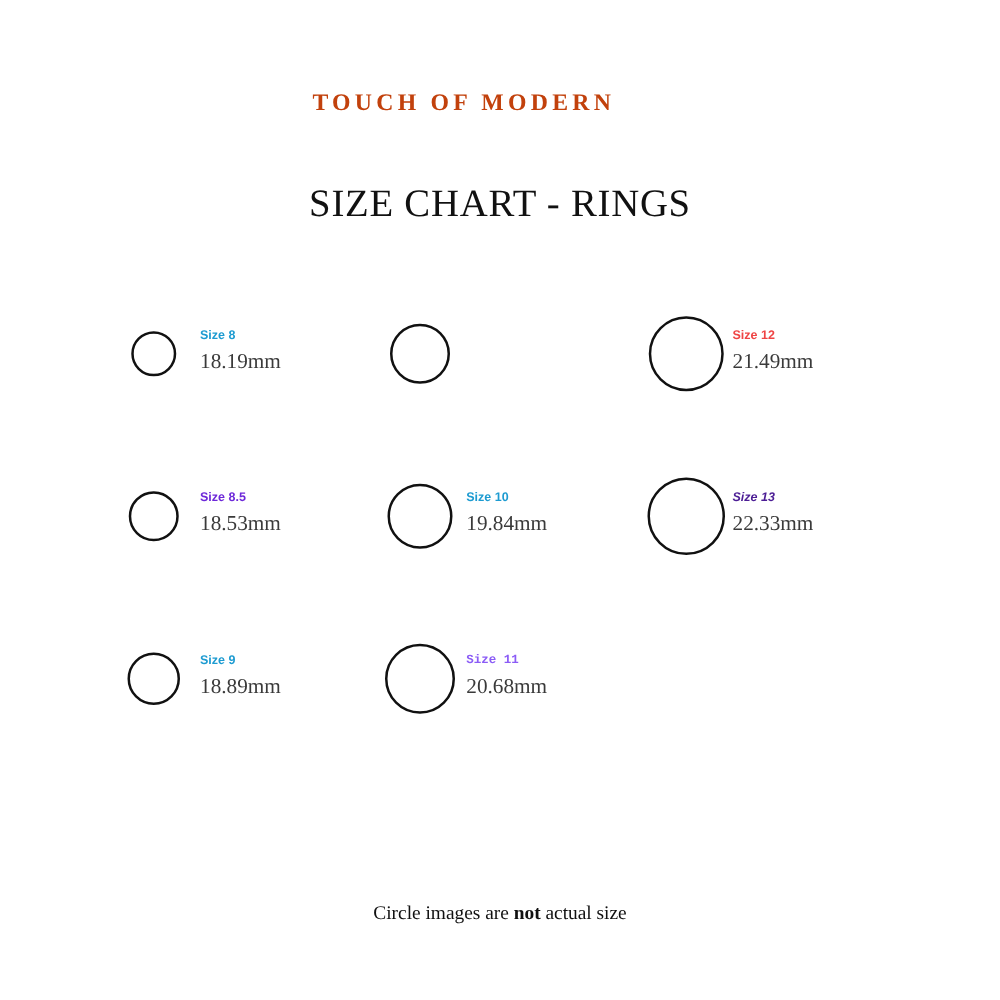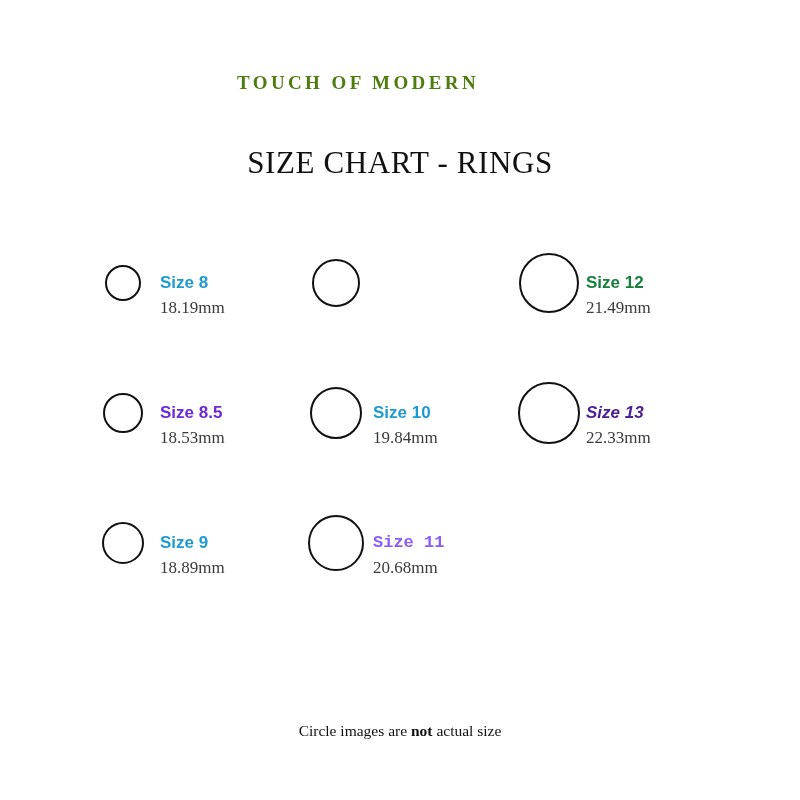--- a/index.html
+++ b/index.html
@@ -15,28 +15,28 @@
     overflow: hidden;
   }
   .page {
     position: relative;
     width: 800px;
     height: 800px;
   }
   .brand {
     position: absolute;
     top: 72px;
-    left: 4px;
+    left: 17px;
     width: 708px;
     text-align: center;
     font-family: "Liberation Serif", serif;
     font-size: 19px;
     font-weight: bold;
     letter-spacing: 3.4px;
-    color: #4d7c0f;
+    color: #c2410c;
   }
   .title {
     position: absolute;
     top: 112px;
     left: 0;
     width: 800px;
     text-align: center;
     font-family: "Liberation Serif", serif;
     font-size: 31px;
     font-weight: normal;
@@ -73,25 +73,24 @@
     border: 2.2px solid #111111;
     border-radius: 50%;
     box-sizing: border-box;
   }
   .label {
     padding-top: 14px;
     padding-left: 2px;
   }
   .size-name {
     color: #1d9bd1;
-    font-size: 17px;
+    font-size: 10px;
     font-weight: bold;
     line-height: 1.35;
     white-space: nowrap;
-    margin-top: 10px;
   }
   .size-mm {
     color: #3a3a3a;
     font-family: "Liberation Serif", serif;
     font-size: 17px;
     line-height: 1.4;
     white-space: nowrap;
     padding-top: 1px;
   }
   .footnote {
@@ -130,21 +129,21 @@
       <div class="cell">
         <div class="ring-wrap">
           <div class="ring" style="width: 48px; height: 48px;"></div>
         </div>
       </div>
       <div class="cell">
         <div class="ring-wrap">
           <div class="ring" style="width: 60px; height: 60px;"></div>
         </div>
         <div class="label">
-          <div class="size-name" style="color: #15803d;">Size 12</div>
+          <div class="size-name" style="color: #ef4444;">Size 12</div>
           <div class="size-mm">21.49mm</div>
         </div>
       </div>
     </div>
 
     <div class="row">
       <div class="cell">
         <div class="ring-wrap">
           <div class="ring" style="width: 40px; height: 40px;"></div>
         </div>

